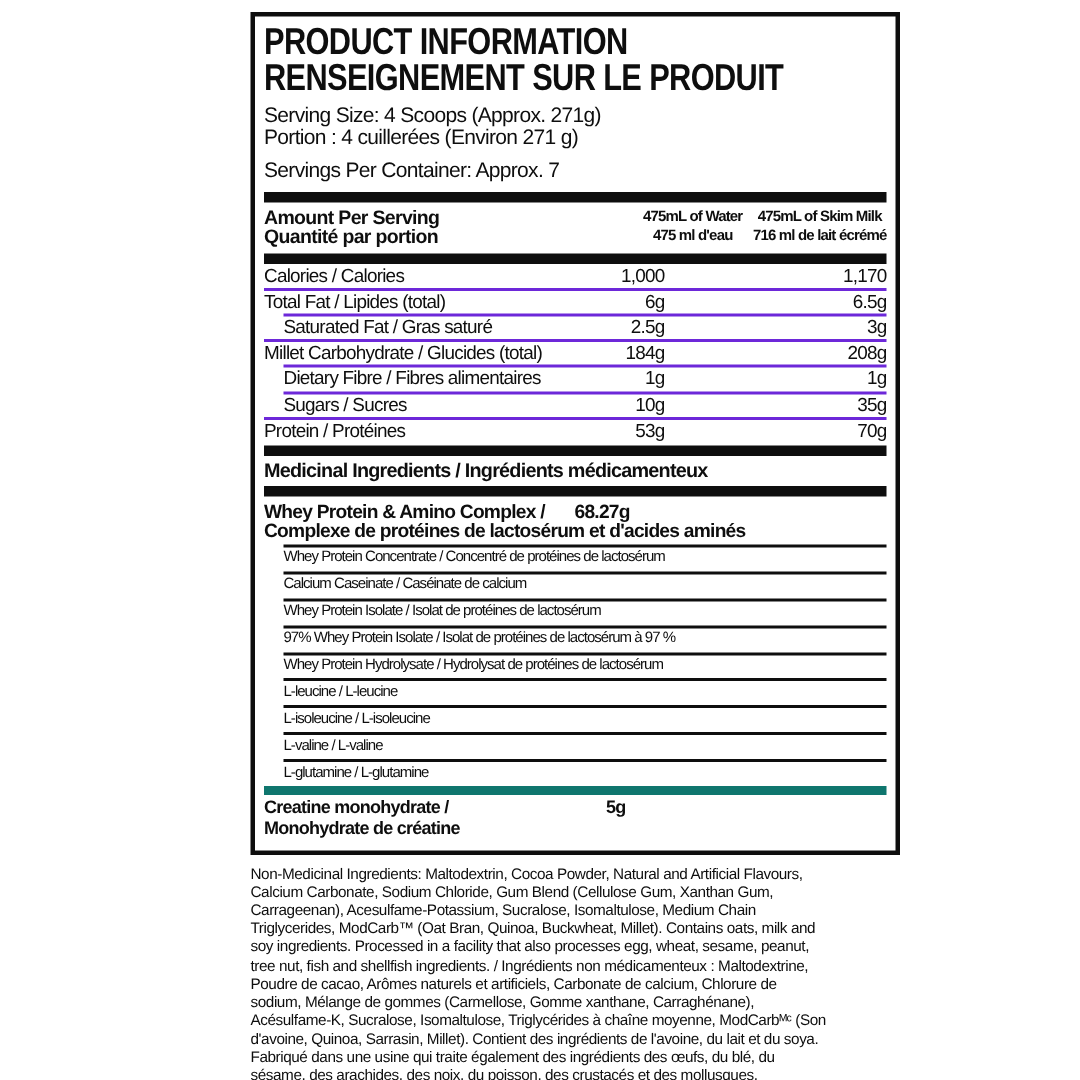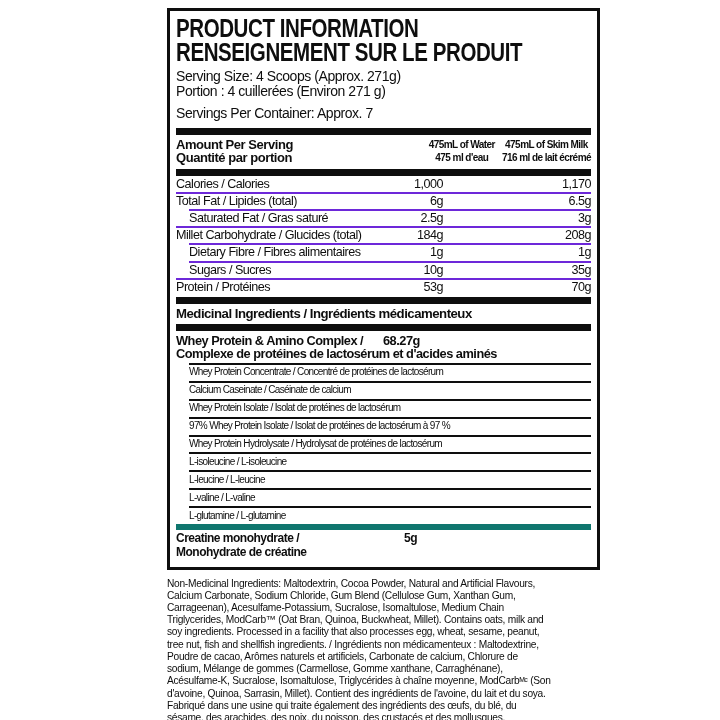--- a/index.html
+++ b/index.html
@@ -140,22 +140,22 @@
         <span class="mval">68.27g</span>
       </div>
       <div>Complexe de protéines de lactosérum et d'acides aminés</div>
     </div>
 
     <div class="mrow">Whey Protein Concentrate / Concentré de protéines de lactosérum</div>
     <div class="mrow">Calcium Caseinate / Caséinate de calcium</div>
     <div class="mrow">Whey Protein Isolate / Isolat de protéines de lactosérum</div>
     <div class="mrow">97% Whey Protein Isolate / Isolat de protéines de lactosérum à 97 %</div>
     <div class="mrow">Whey Protein Hydrolysate / Hydrolysat de protéines de lactosérum</div>
+    <div class="mrow">L-leucine / L-leucine</div>
     <div class="mrow">L-isoleucine / L-isoleucine</div>
-    <div class="mrow">L-leucine / L-leucine</div>
     <div class="mrow">L-valine / L-valine</div>
     <div class="mrow">L-glutamine / L-glutamine</div>
 
     <div class="crow">
       <div class="cl1">
         <span>Creatine monohydrate /</span>
         <span class="cval">5g</span>
       </div>
       <div>Monohydrate de créatine</div>
     </div>

